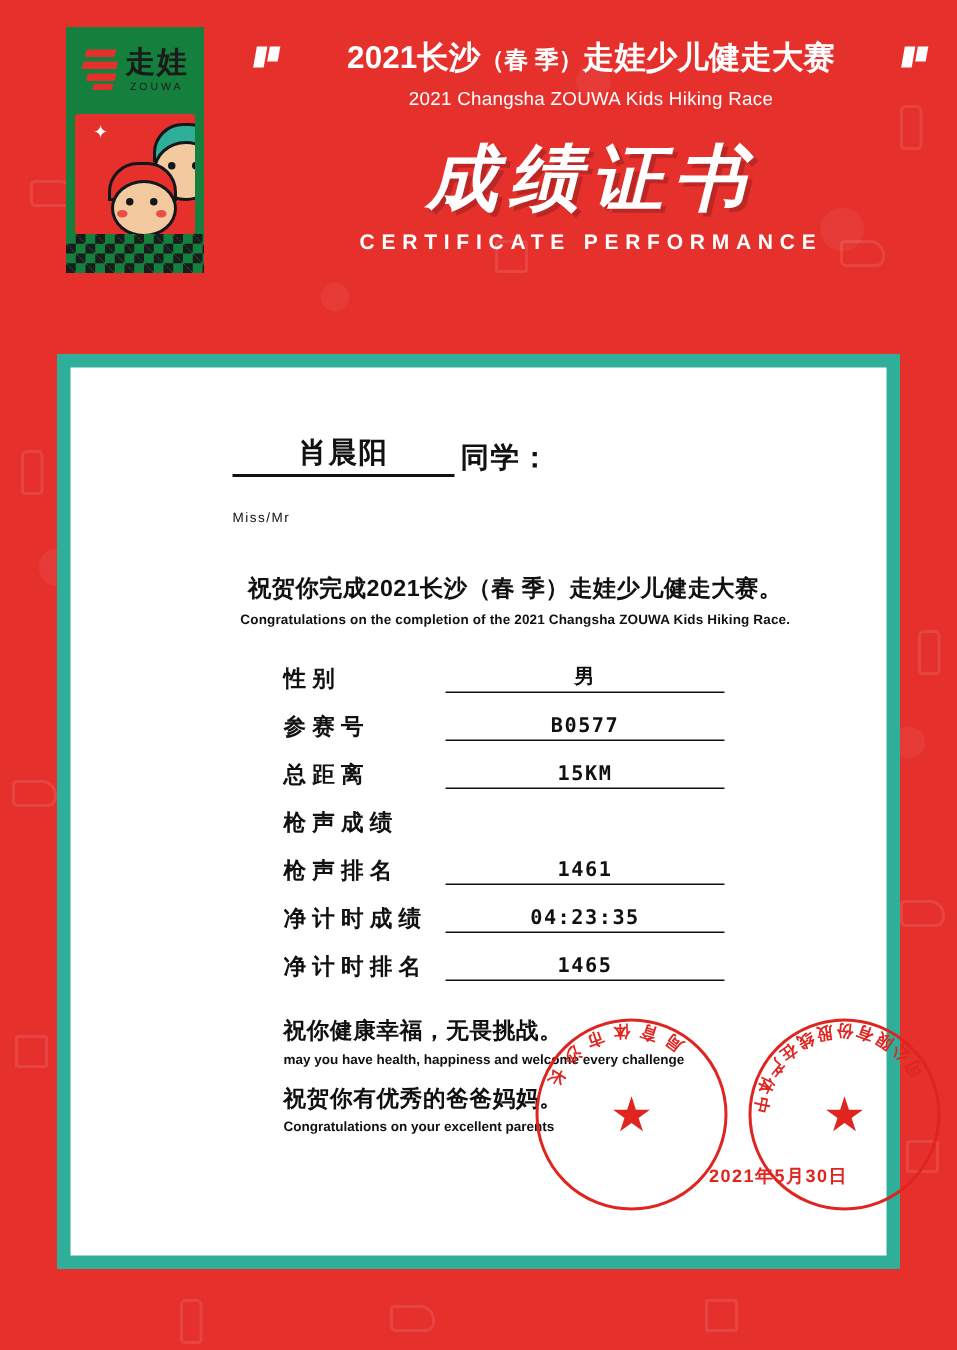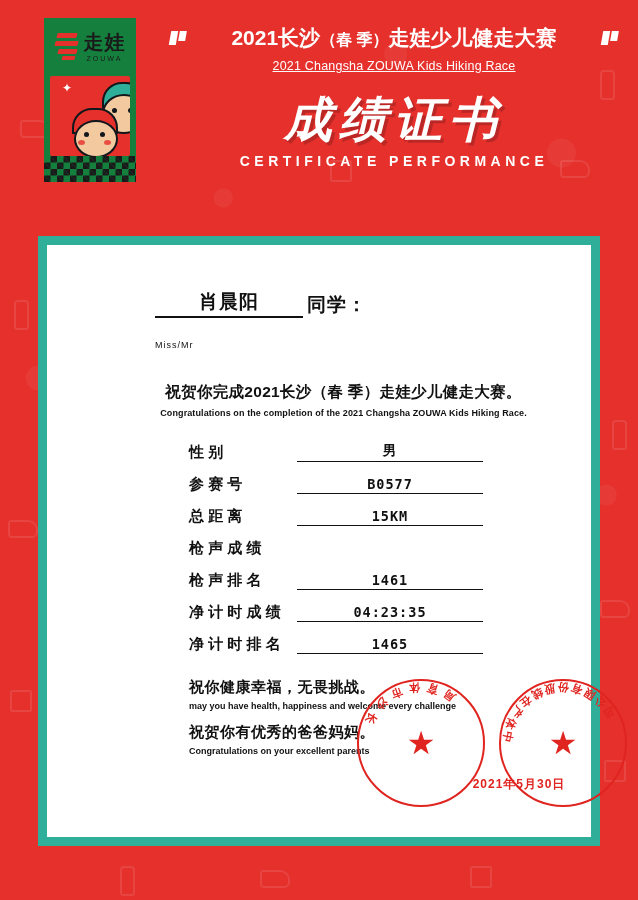--- a/index.html
+++ b/index.html
@@ -195,21 +195,20 @@
     letter-spacing: 0px;
     white-space: nowrap;
   }
   .race-title .small {
     font-size: 16px;
   }
   .race-title-en {
     font-size: 12.5px;
     margin-top: 7px;
     letter-spacing: .2px;
-    text-decoration: underline;
   }
   .cert-title {
     margin-top: 22px;
     font-size: 48px;
     font-weight: bold;
     letter-spacing: 7px;
     line-height: 1.05;
     text-shadow: 3px 3px 0 rgba(0,0,0,0.18);
     font-style: italic;
   }

